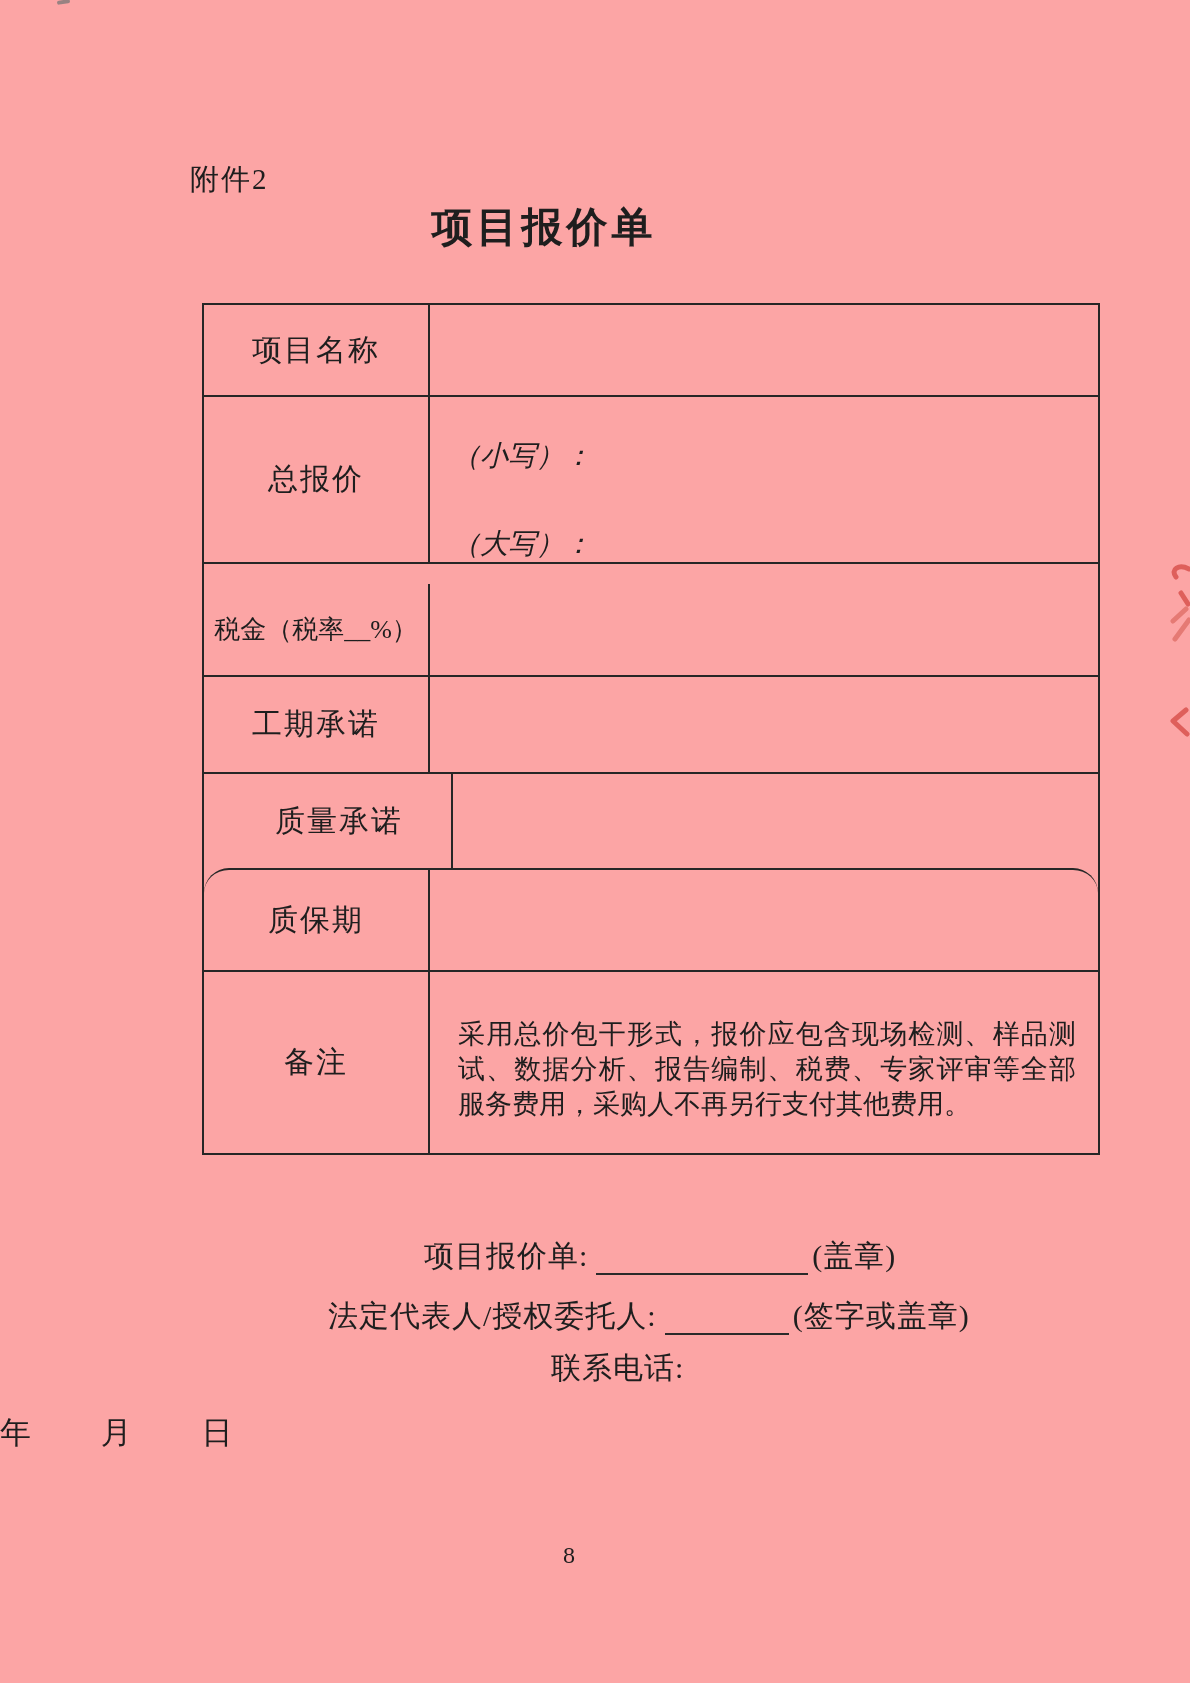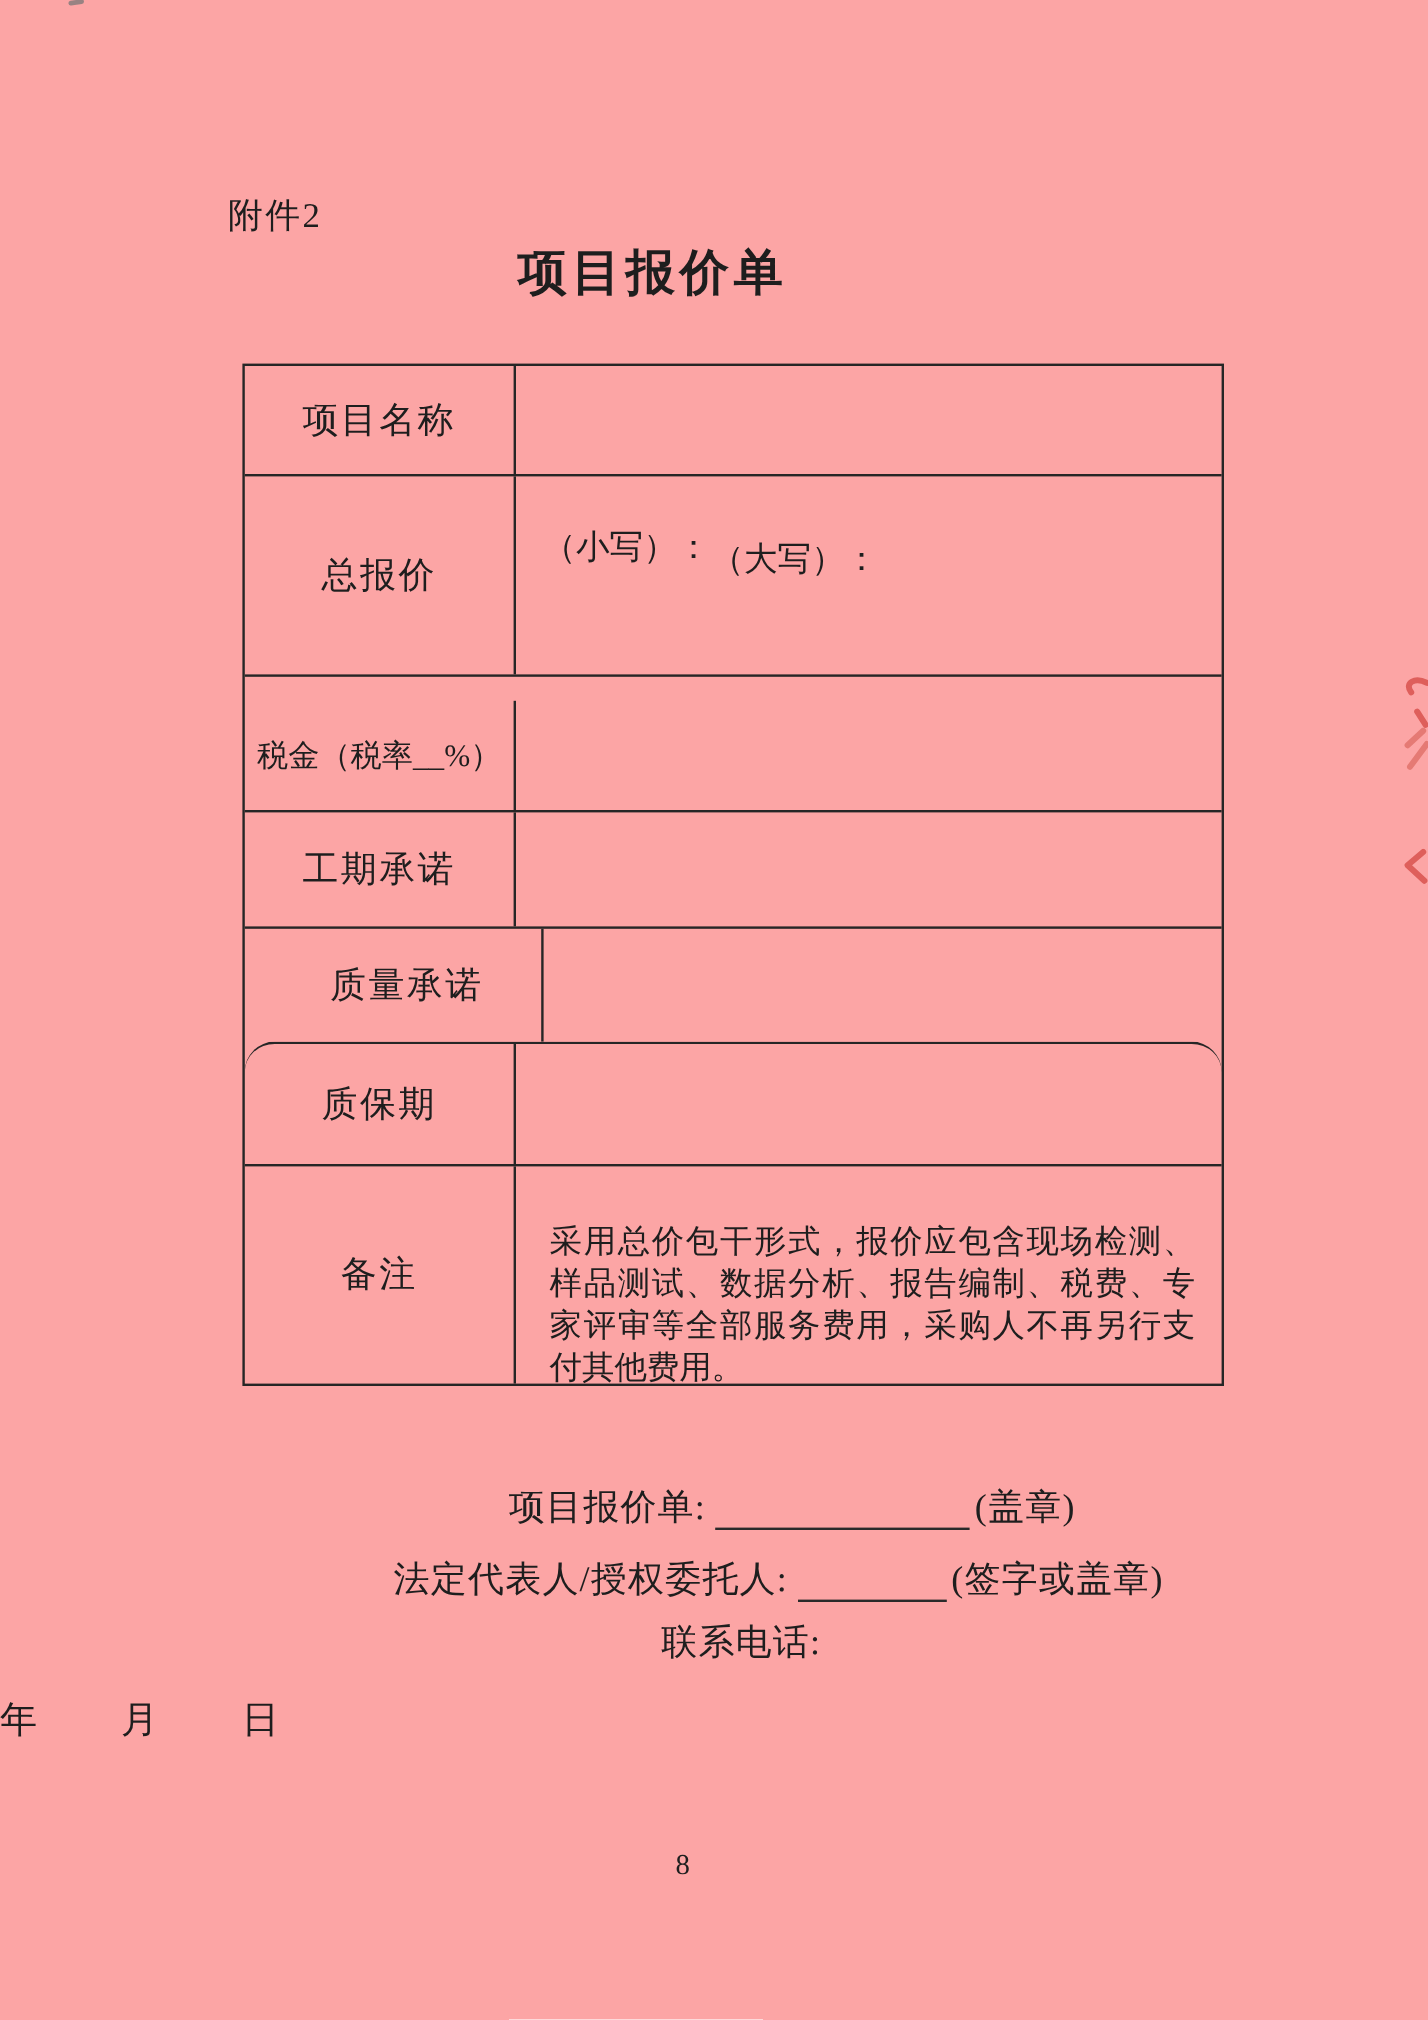--- a/index.html
+++ b/index.html
@@ -19,37 +19,37 @@
     position:absolute;left:190px;top:160px;
     font-size:29px;letter-spacing:2px;
   }
   .doc-title{
     position:absolute;left:0;top:200px;width:1150px;
     box-sizing:border-box;padding-right:62px;
     text-align:center;font-size:41px;font-weight:700;letter-spacing:4px;
   }
   
   .quote-table{
-    position:absolute;left:202px;top:303px;width:818px;
+    position:absolute;left:202px;top:303px;width:898px;
     box-sizing:border-box;border:2px solid #262626;
     display:flex;flex-direction:column;
   }
   .trow{display:flex;border-top:2px solid #262626;}
   .trow:first-child{border-top:none;}
   .h1{height:90px;} .h2{height:165px;} .h3{height:111px;}
   .h4{height:95px;} .h5{height:94px;padding-left:23px;} .h6{height:100px;border-radius:25px;} .h7{height:181px;}
   .cell-label{
     flex:0 0 226px;width:226px;box-sizing:border-box;
     border-right:2px solid #262626;
     display:flex;align-items:center;justify-content:center;
     font-size:30px;letter-spacing:2px;text-align:center;
   }
   .cell-label.small-label{font-size:26px;letter-spacing:0;margin-top:20px;}
   .cell-value{flex:1;font-size:28px;box-sizing:border-box;}
-  .amount-cell{display:flex;flex-direction:row;padding-left:22px;}
+  .amount-cell{display:flex;flex-direction:column;padding-left:22px;font-style:italic;}
   .amount-line1{margin-top:40px;}
   .amount-line2{margin-top:50px;}
   .remark-cell{
     padding:32px 22px 0 28px;
     font-size:27px;line-height:35px;text-align:justify;margin-top:13px;
   }
   
   .sig-line{
     position:absolute;font-size:30px;letter-spacing:1px;
     display:flex;align-items:flex-end;white-space:nowrap;

